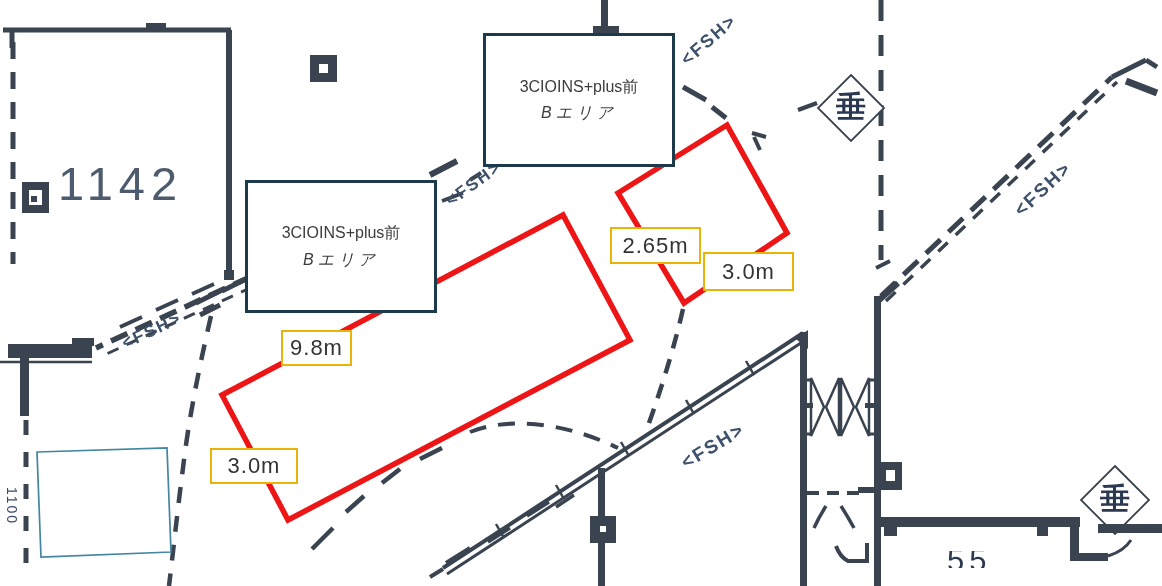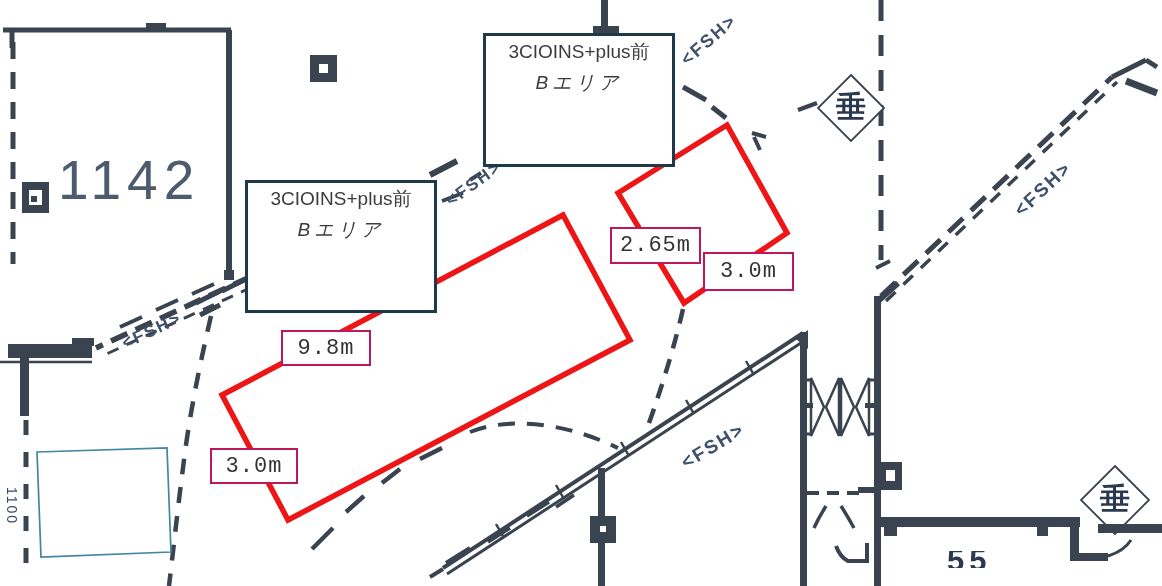--- a/index.html
+++ b/index.html
@@ -1,25 +1,25 @@
 <!DOCTYPE html>
 <html><head>
 <meta charset="utf-8">
 <style>
   html,body{margin:0;padding:0;background:#fff;}
   .stage{position:relative;width:1162px;height:586px;background:#ffffff;overflow:hidden;
          font-family:"Liberation Sans","DejaVu Sans",sans-serif;}
   .stage svg{position:absolute;left:0;top:0;z-index:1;}
   .labelbox{position:absolute;box-sizing:border-box;background:#ffffff;border:3px solid #1d3a4a;
-            display:flex;flex-direction:column;align-items:center;justify-content:flex-start;
-            color:#3c3c3c;font-size:19px;line-height:1.65;z-index:3;}
+            display:flex;flex-direction:column;align-items:center;justify-content:center;
+            color:#3c3c3c;font-size:16px;line-height:1.65;z-index:3;}
   .labelbox .l2{letter-spacing:4px;font-style:italic;}
-  .mbox{position:absolute;box-sizing:border-box;background:#ffffff;border:2px solid #be185d;
+  .mbox{position:absolute;box-sizing:border-box;background:#ffffff;border:2px solid #eab308;
         display:flex;align-items:center;justify-content:center;font-size:22px;color:#333333;
-        letter-spacing:1px;z-index:3;font-family:Liberation Mono, monospace;}
+        letter-spacing:1px;z-index:3;}
   .fsh{position:absolute;color:#3e516b;font-weight:600;letter-spacing:2px;white-space:nowrap;
        z-index:2;}
   .tare{position:absolute;color:#2b3950;font-size:30px;font-weight:600;z-index:2;}
   .roomnum{position:absolute;color:#4c5b6e;z-index:2;white-space:nowrap;}
   .c{transform:translate(-50%,-50%);}
 </style>
 </head>
 <body>
 
 <div class="stage">
@@ -149,24 +149,24 @@
         <rect x="1098" y="524" width="64" height="9" fill="#3a4350" stroke="none"></rect>
       </g>
     </g>
 
     <polygon points="37,452 167,448 171,552 41,557" fill="none" stroke="#4486a0" stroke-width="1.7"></polygon>
 
     <polygon points="222,395 563,215 630,340 288,520" fill="none" stroke="#ed1515" stroke-width="5.5"></polygon>
     <polygon points="618,193 727,125 787,233 684,303" fill="none" stroke="#ed1515" stroke-width="5.5"></polygon>
   </svg>
 
-  <div class="roomnum" style="left:58px;top:148px;font-size:55px;letter-spacing:6px;">1142</div>
+  <div class="roomnum" style="left:58px;top:156px;font-size:47px;letter-spacing:6px;">1142</div>
 
   <div style="position:absolute;left:947px;top:551px;width:80px;height:17px;overflow:hidden;z-index:2;">
-    <div class="roomnum" style="position:static;font-size:31px;line-height:31px;letter-spacing:5px;color:#2b3950;margin-top:-6px;font-weight:bold;">55</div>
+    <div class="roomnum" style="position:static;font-size:31px;line-height:31px;letter-spacing:5px;color:#2b3950;margin-top:-6px;">55</div>
   </div>
 
   <div class="roomnum" style="left:12px;top:506px;font-size:14px;letter-spacing:2px;color:#3a4a66;transform:translate(-50%,-50%) rotate(90deg);">1100</div>
 
   <div class="fsh c" style="left:152px;top:331px;font-size:17px;transform:translate(-50%,-50%) rotate(-25deg);">&lt;FSH&gt;</div>
   <div class="fsh c" style="left:474px;top:184px;font-size:17px;transform:translate(-50%,-50%) rotate(-36deg);">&lt;FSH&gt;</div>
   <div class="fsh c" style="left:709px;top:40px;font-size:18px;transform:translate(-50%,-50%) rotate(-41deg);">&lt;FSH&gt;</div>
   <div class="fsh c" style="left:1043px;top:189px;font-size:19px;transform:translate(-50%,-50%) rotate(-43deg);">&lt;FSH&gt;</div>
   <div class="fsh c" style="left:713px;top:446px;font-size:19px;transform:translate(-50%,-50%) rotate(-31deg);">&lt;FSH&gt;</div>
 
@@ -175,18 +175,18 @@
 
   <div class="labelbox" style="left:245px;top:180px;width:192px;height:133px;">
     <span class="l1">3CIOINS+plus前</span>
     <span class="l2">Bエリア</span>
   </div>
   <div class="labelbox" style="left:483px;top:33px;width:192px;height:134px;">
     <span class="l1">3CIOINS+plus前</span>
     <span class="l2">Bエリア</span>
   </div>
 
-  <div class="mbox" style="left:281px;top:330px;width:90px;height:36px;">9.8m</div>
+  <div class="mbox" style="left:281px;top:330px;width:71px;height:36px;">9.8m</div>
   <div class="mbox" style="left:210px;top:448px;width:88px;height:36px;">3.0m</div>
   <div class="mbox" style="left:610px;top:227px;width:91px;height:37px;">2.65m</div>
   <div class="mbox" style="left:703px;top:252px;width:91px;height:39px;">3.0m</div>
 
 </div>
 
 </body></html>

